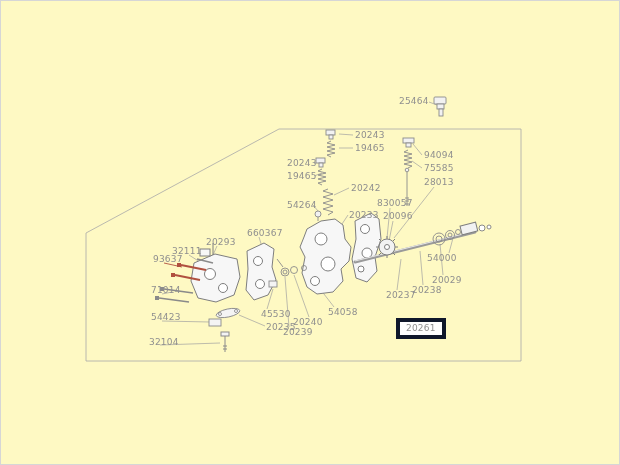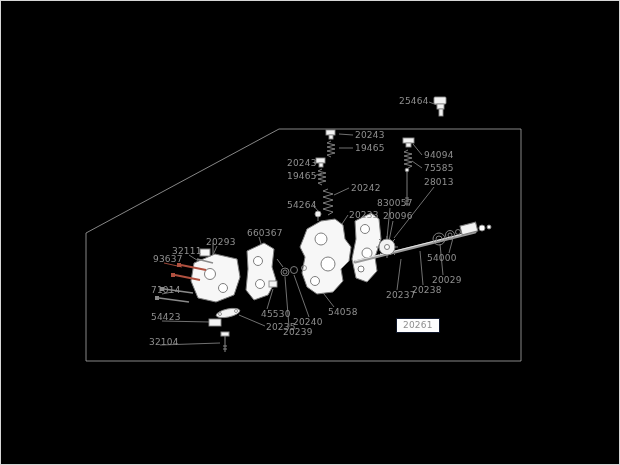--- a/index.html
+++ b/index.html
@@ -1,27 +1,27 @@
 <!DOCTYPE html>
 <html><head>
 <meta charset="utf-8">
 <style>
   html,body{margin:0;padding:0;background:#fff;}
   #canvas{
-    position:relative;width:620px;height:465px;background:#000000;
+    position:relative;width:620px;height:465px;background:#fef9c3;
     border:1px solid #d6d6d6;box-sizing:border-box;overflow:hidden;
     font-family:"DejaVu Sans","Liberation Sans",sans-serif;
   }
   #art{position:absolute;left:0;top:0;width:620px;height:465px;}
   .part-label{
     position:absolute;font-size:9px;line-height:1;color:#8f8f8f;
     white-space:nowrap;letter-spacing:0.2px;z-index:2;
   }
   .boxed{
-    border:1px solid #0f172a;padding:2px 6px;color:#8f8f8f;background:#fefefe;
+    border:4px solid #0f172a;padding:2px 6px;color:#8f8f8f;background:#fefefe;
   }
 </style>
 </head>
 <body>
 
 <div id="canvas">
 
   <svg id="art" viewBox="0 0 620 465">
 
     <polygon points="278,128 520,128 520,360 85,360 85,232" fill="none" stroke="#a8a8a8" stroke-width="0.8"></polygon>

